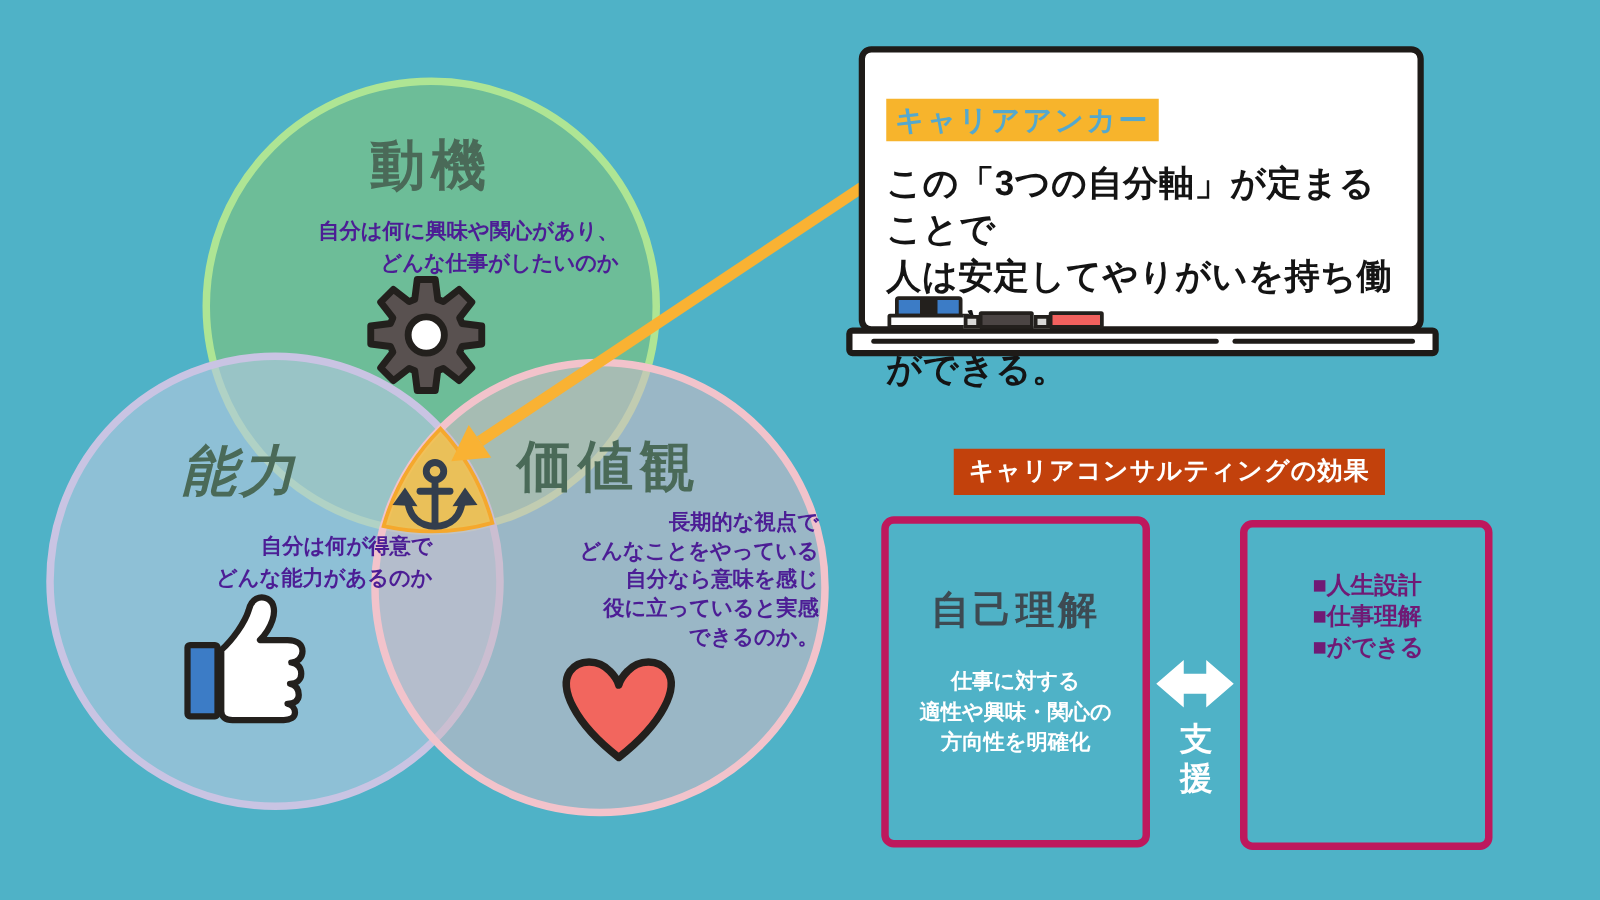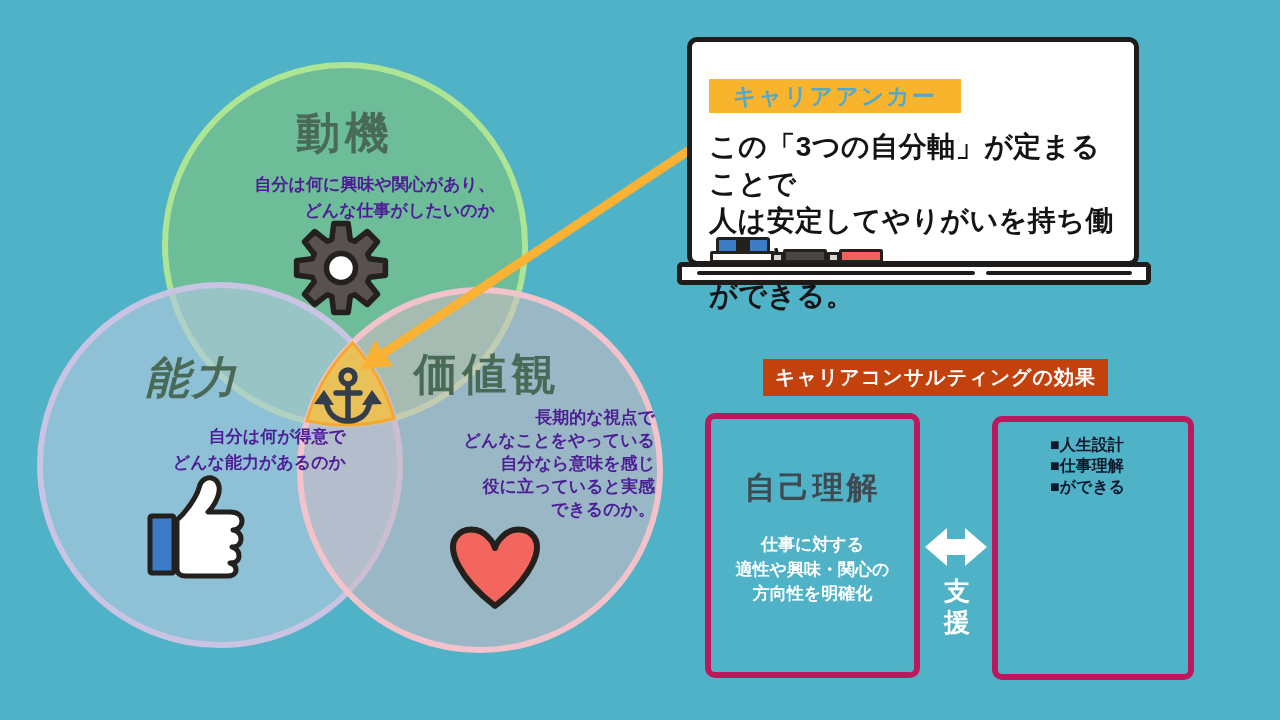--- a/index.html
+++ b/index.html
@@ -21,21 +21,21 @@
   }
   
   .board{
     position:absolute;left:687px;top:37px;width:452px;height:229px;
     background:#FFFFFF;border:5px solid #1E1B18;border-radius:10px;
     box-sizing:border-box;
   }
   .board-label{
     position:absolute;left:17px;top:37px;display:inline-block;
     background:#F7B42C;color:#54A8CE;font-size:23px;font-weight:bold;
-    padding:4px 24px;letter-spacing:2px;line-height:1.15;
+    padding:4px 7px;letter-spacing:2px;line-height:1.15;
   }
   .board-text{
     position:absolute;left:17px;top:86px;width:420px;
     color:#141414;font-size:28px;font-weight:bold;line-height:1.33;
     white-space:pre-line;letter-spacing:0.5px;
   }
   .tray{
     position:absolute;left:677px;top:262px;width:474px;height:23px;
     background:#FFFFFF;border:5px solid #1E1B18;border-radius:5px;
     box-sizing:border-box;
@@ -53,21 +53,21 @@
   }
   .fx-box-title{
     margin-top:48px;text-align:center;font-size:31px;font-weight:bold;
     color:#3D4A52;letter-spacing:3px;
   }
   .fx-box-body{
     margin-top:24px;text-align:center;color:#FFFFFF;font-size:17px;
     font-weight:bold;line-height:1.45;white-space:pre-line;
   }
   .fx-list{
-    margin-top:12px;margin-left:52px;color:#0f172a;font-size:16px;
+    margin-top:34px;margin-left:52px;color:#701a75;font-size:19px;
     font-weight:bold;line-height:1.32;text-align:left;
   }
   .fx-support{
     position:absolute;left:941px;top:576px;width:32px;
     color:#FFFFFF;font-size:26px;font-weight:bold;line-height:1.2;
     word-break:break-all;text-align:center;
   }
   
   .eraser-top{position:absolute;left:716px;top:237px;width:54px;height:17px;background:#23201D;border-radius:3px;}
   .eraser-blue{position:absolute;top:3px;width:17px;height:11px;background:#3C7CC6;}

